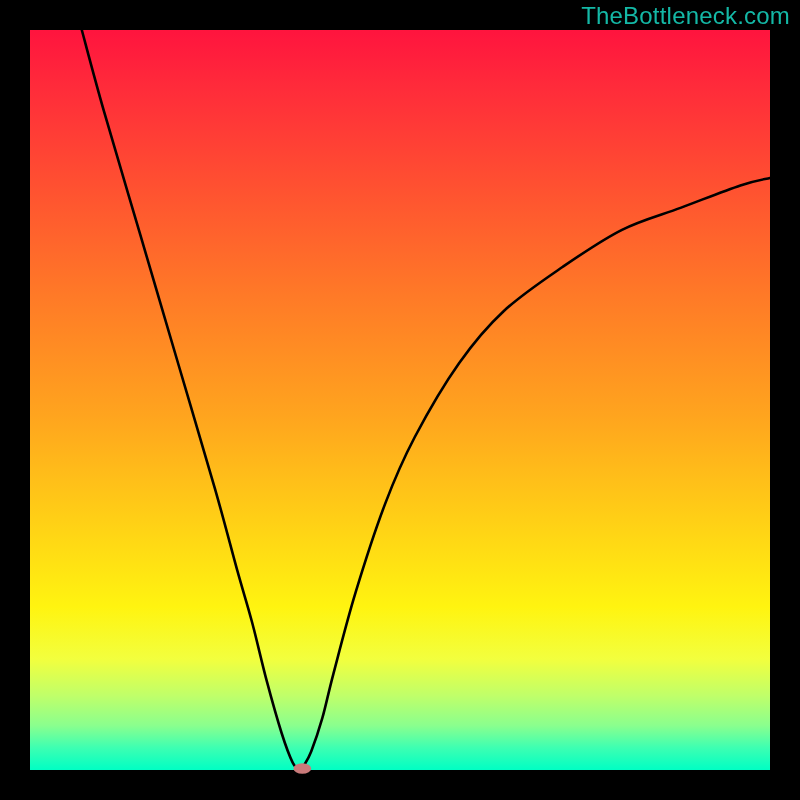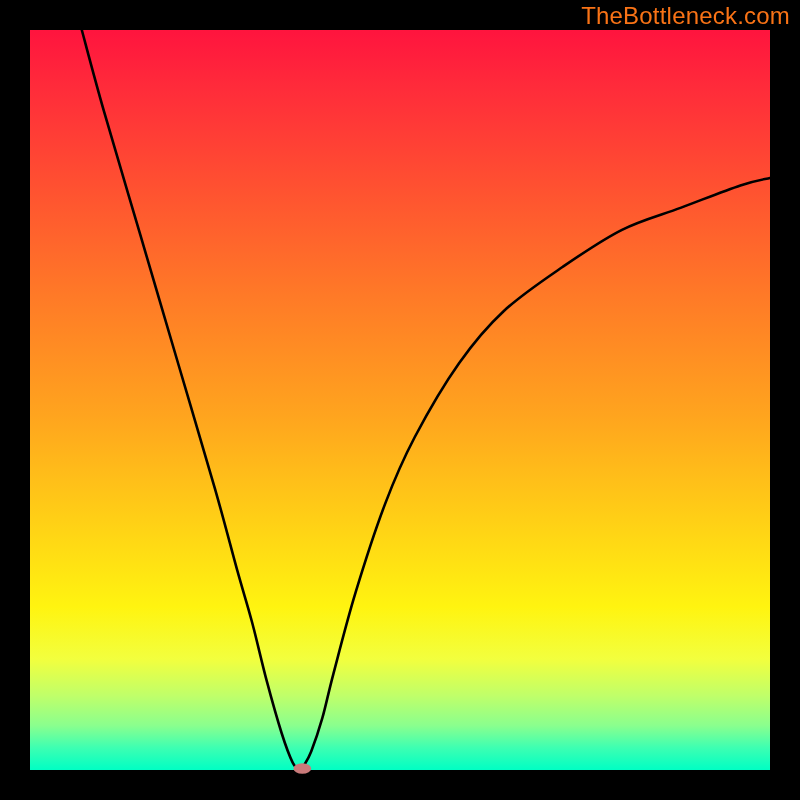--- a/index.html
+++ b/index.html
@@ -14,21 +14,21 @@
   .frame {
     position: relative;
     width: 800px;
     height: 800px;
     background: #000;
   }
   .watermark {
     position: absolute;
     top: 2px;
     right: 10px;
-    color: #f97316;
+    color: #14b8a6;
     font-size: 24px;
     font-weight: 400;
     letter-spacing: 0.2px;
     z-index: 10;
   }
   .plot {
     position: absolute;
     left: 30px;
     top: 30px;
     width: 740px;

